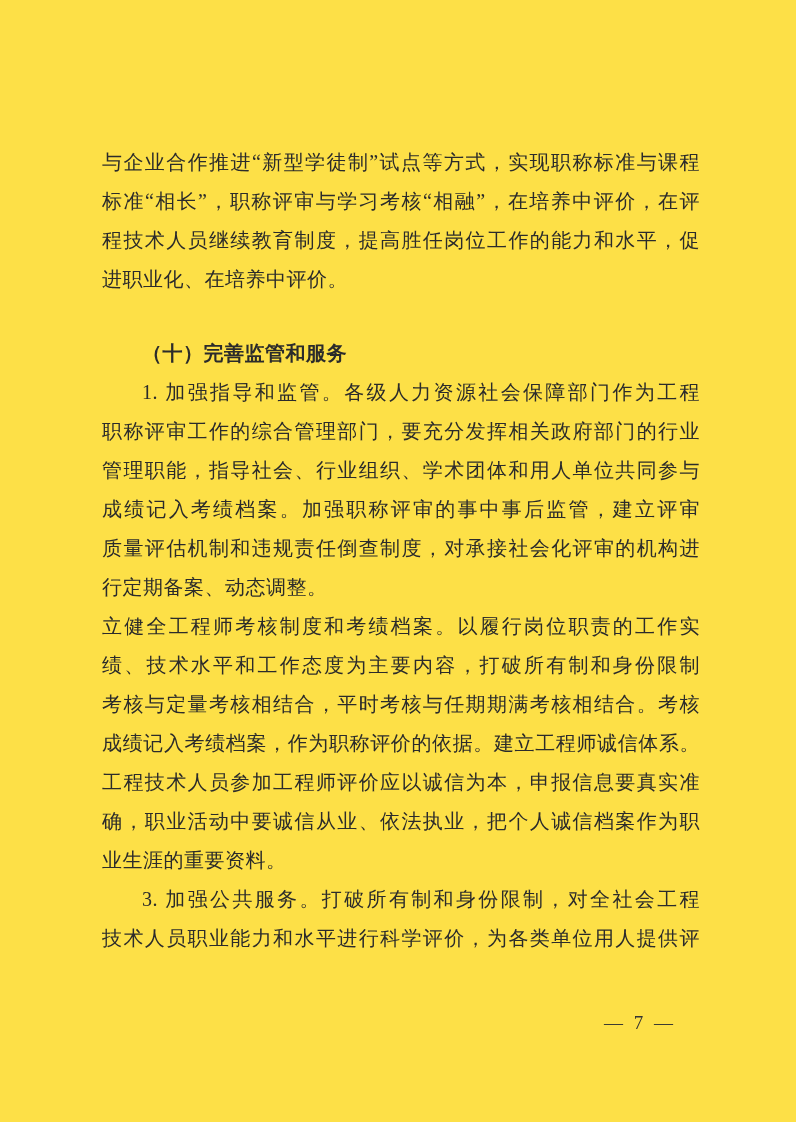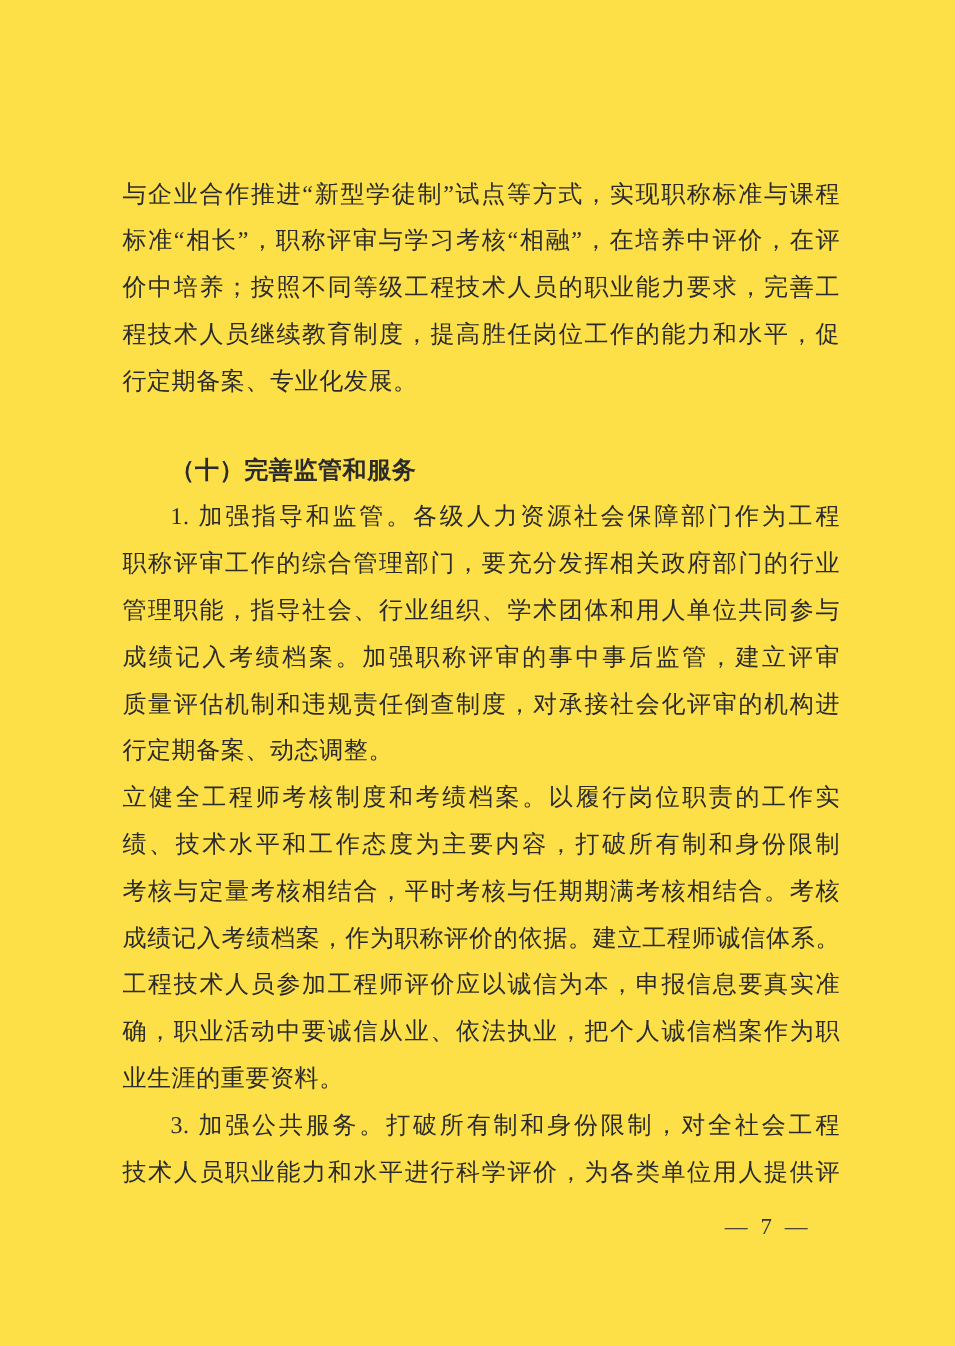--- a/index.html
+++ b/index.html
@@ -67,23 +67,22 @@
   }
 </style>
 </head>
 <body>
 
 <div class="page">
   <div class="text-block">
 
     <div class="line">与企业合作推进“新型学徒制”试点等方式，实现职称标准与课程</div>
     <div class="line">标准“相长”，职称评审与学习考核“相融”，在培养中评价，在评</div>
-    <div class="line">价中培养；按照不同等级工程技术人员的职业能力要求，完善工</div>
     <div class="line">程技术人员继续教育制度，提高胜任岗位工作的能力和水平，促</div>
-    <div class="line final">行定期备案、专业化发展。</div>
+    <div class="line final">进职业化、在培养中评价。</div>
 
     <div class="line heading">（十）完善监管和服务</div>
 
     <div class="line indent">1. 加强指导和监管。各级人力资源社会保障部门作为工程</div>
     <div class="line">职称评审工作的综合管理部门，要充分发挥相关政府部门的行业</div>
     <div class="line">管理职能，指导社会、行业组织、学术团体和用人单位共同参与</div>
     <div class="line">成绩记入考绩档案。加强职称评审的事中事后监管，建立评审</div>
     <div class="line">质量评估机制和违规责任倒查制度，对承接社会化评审的机构进</div>
     <div class="line final">行定期备案、动态调整。</div>
 

